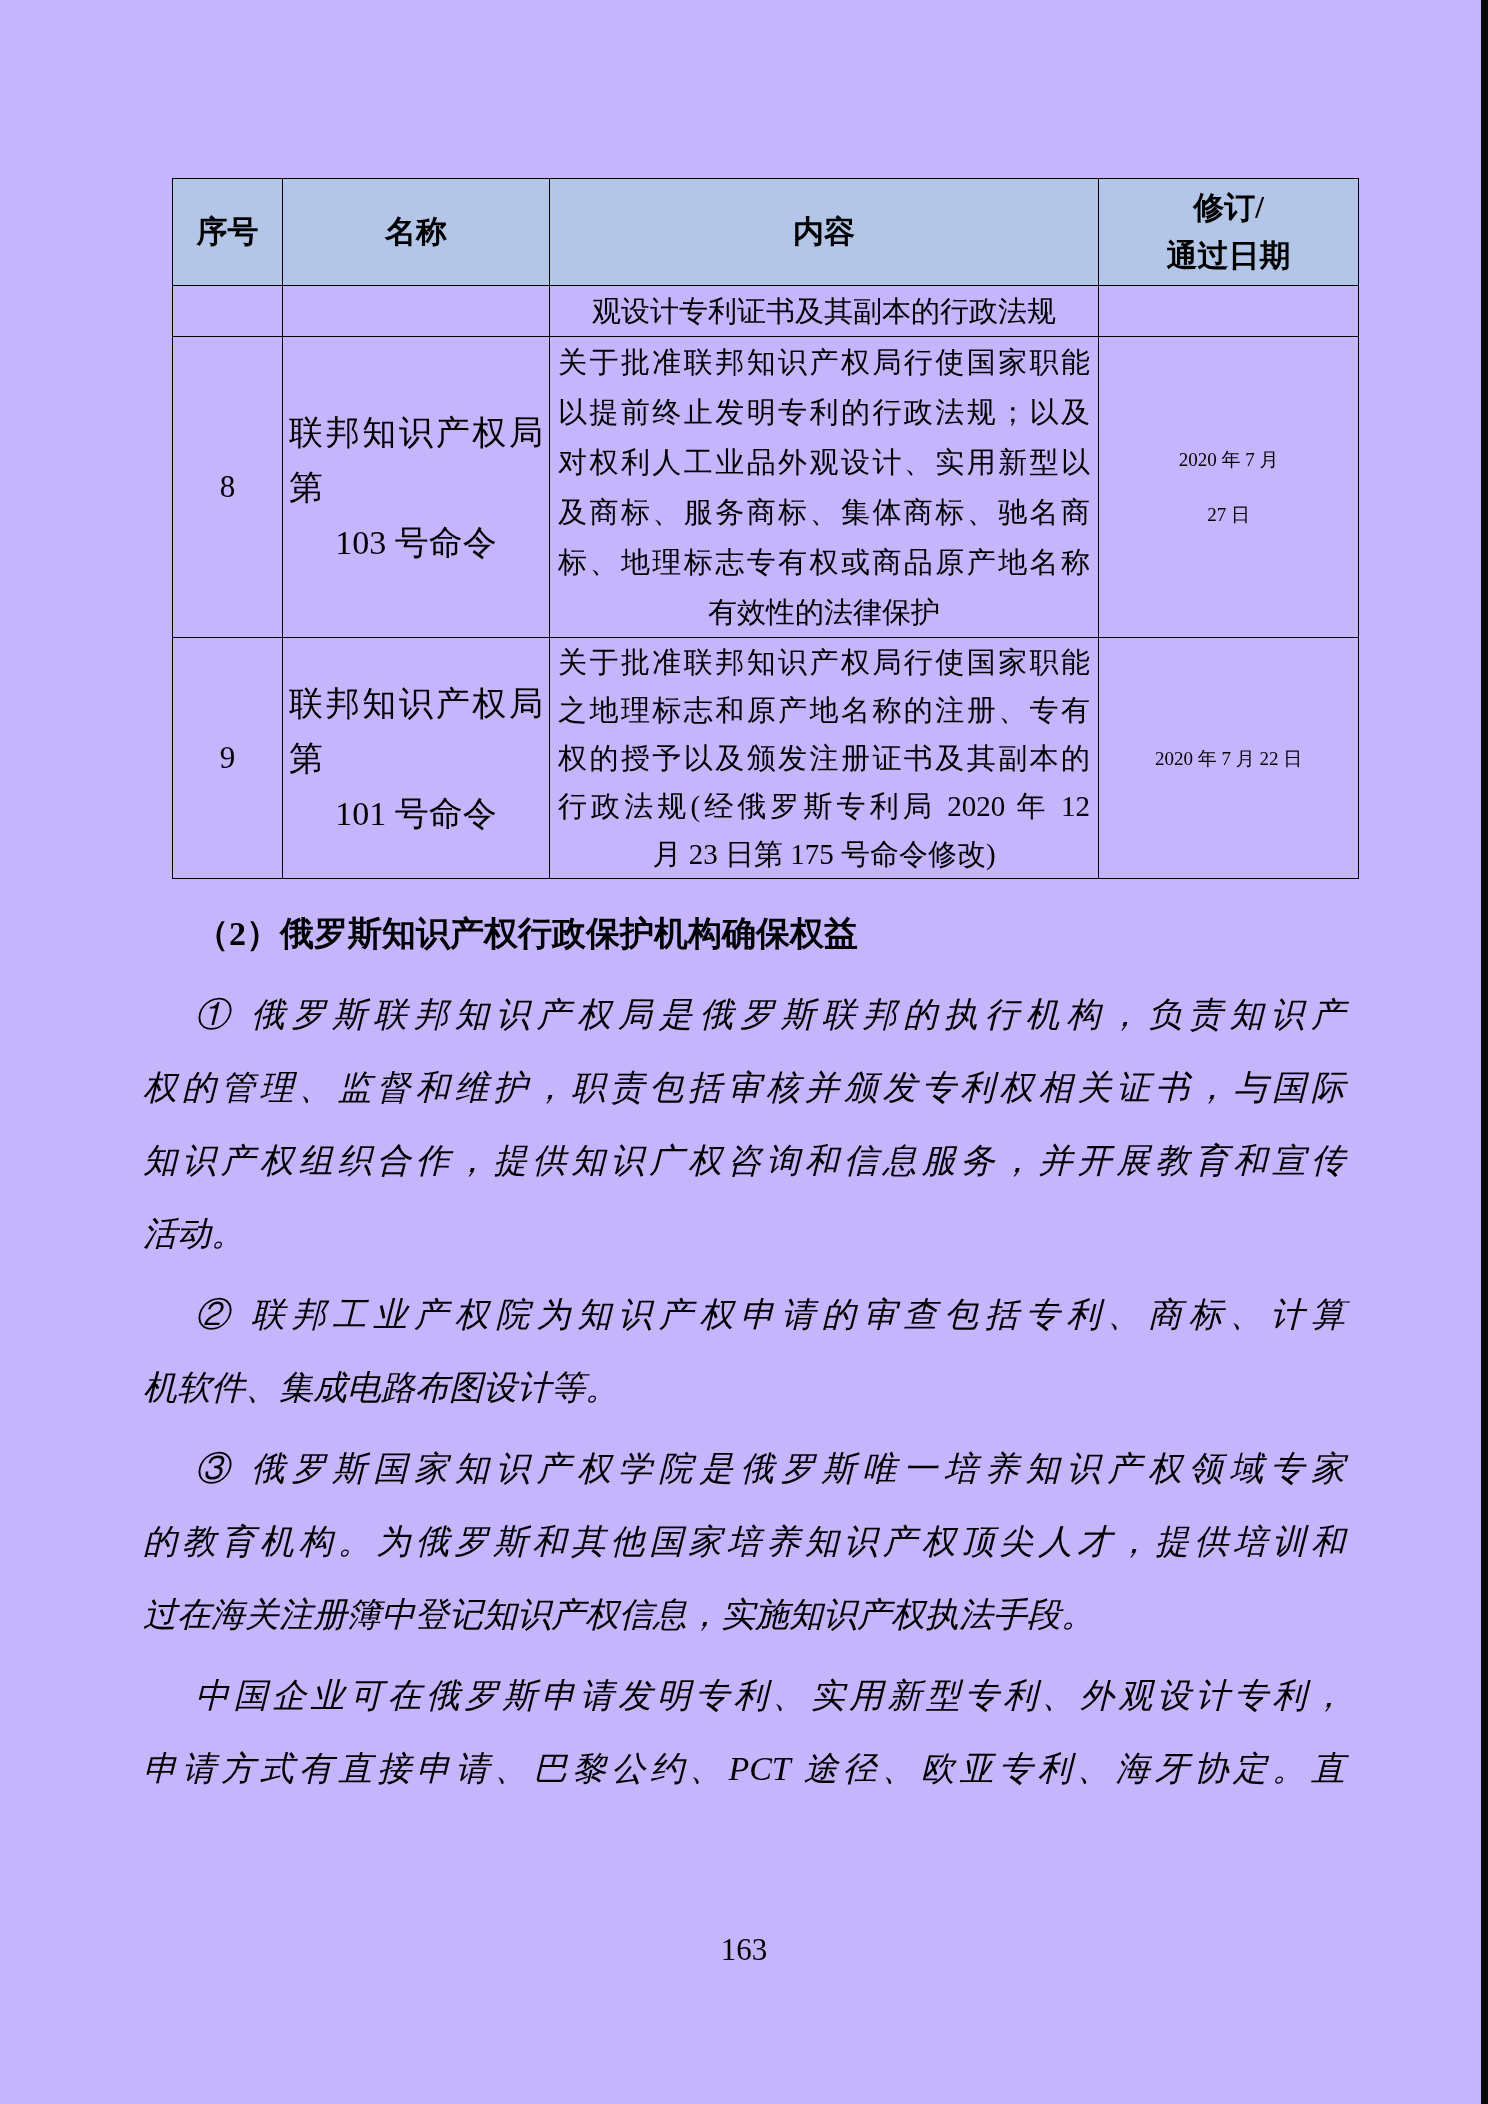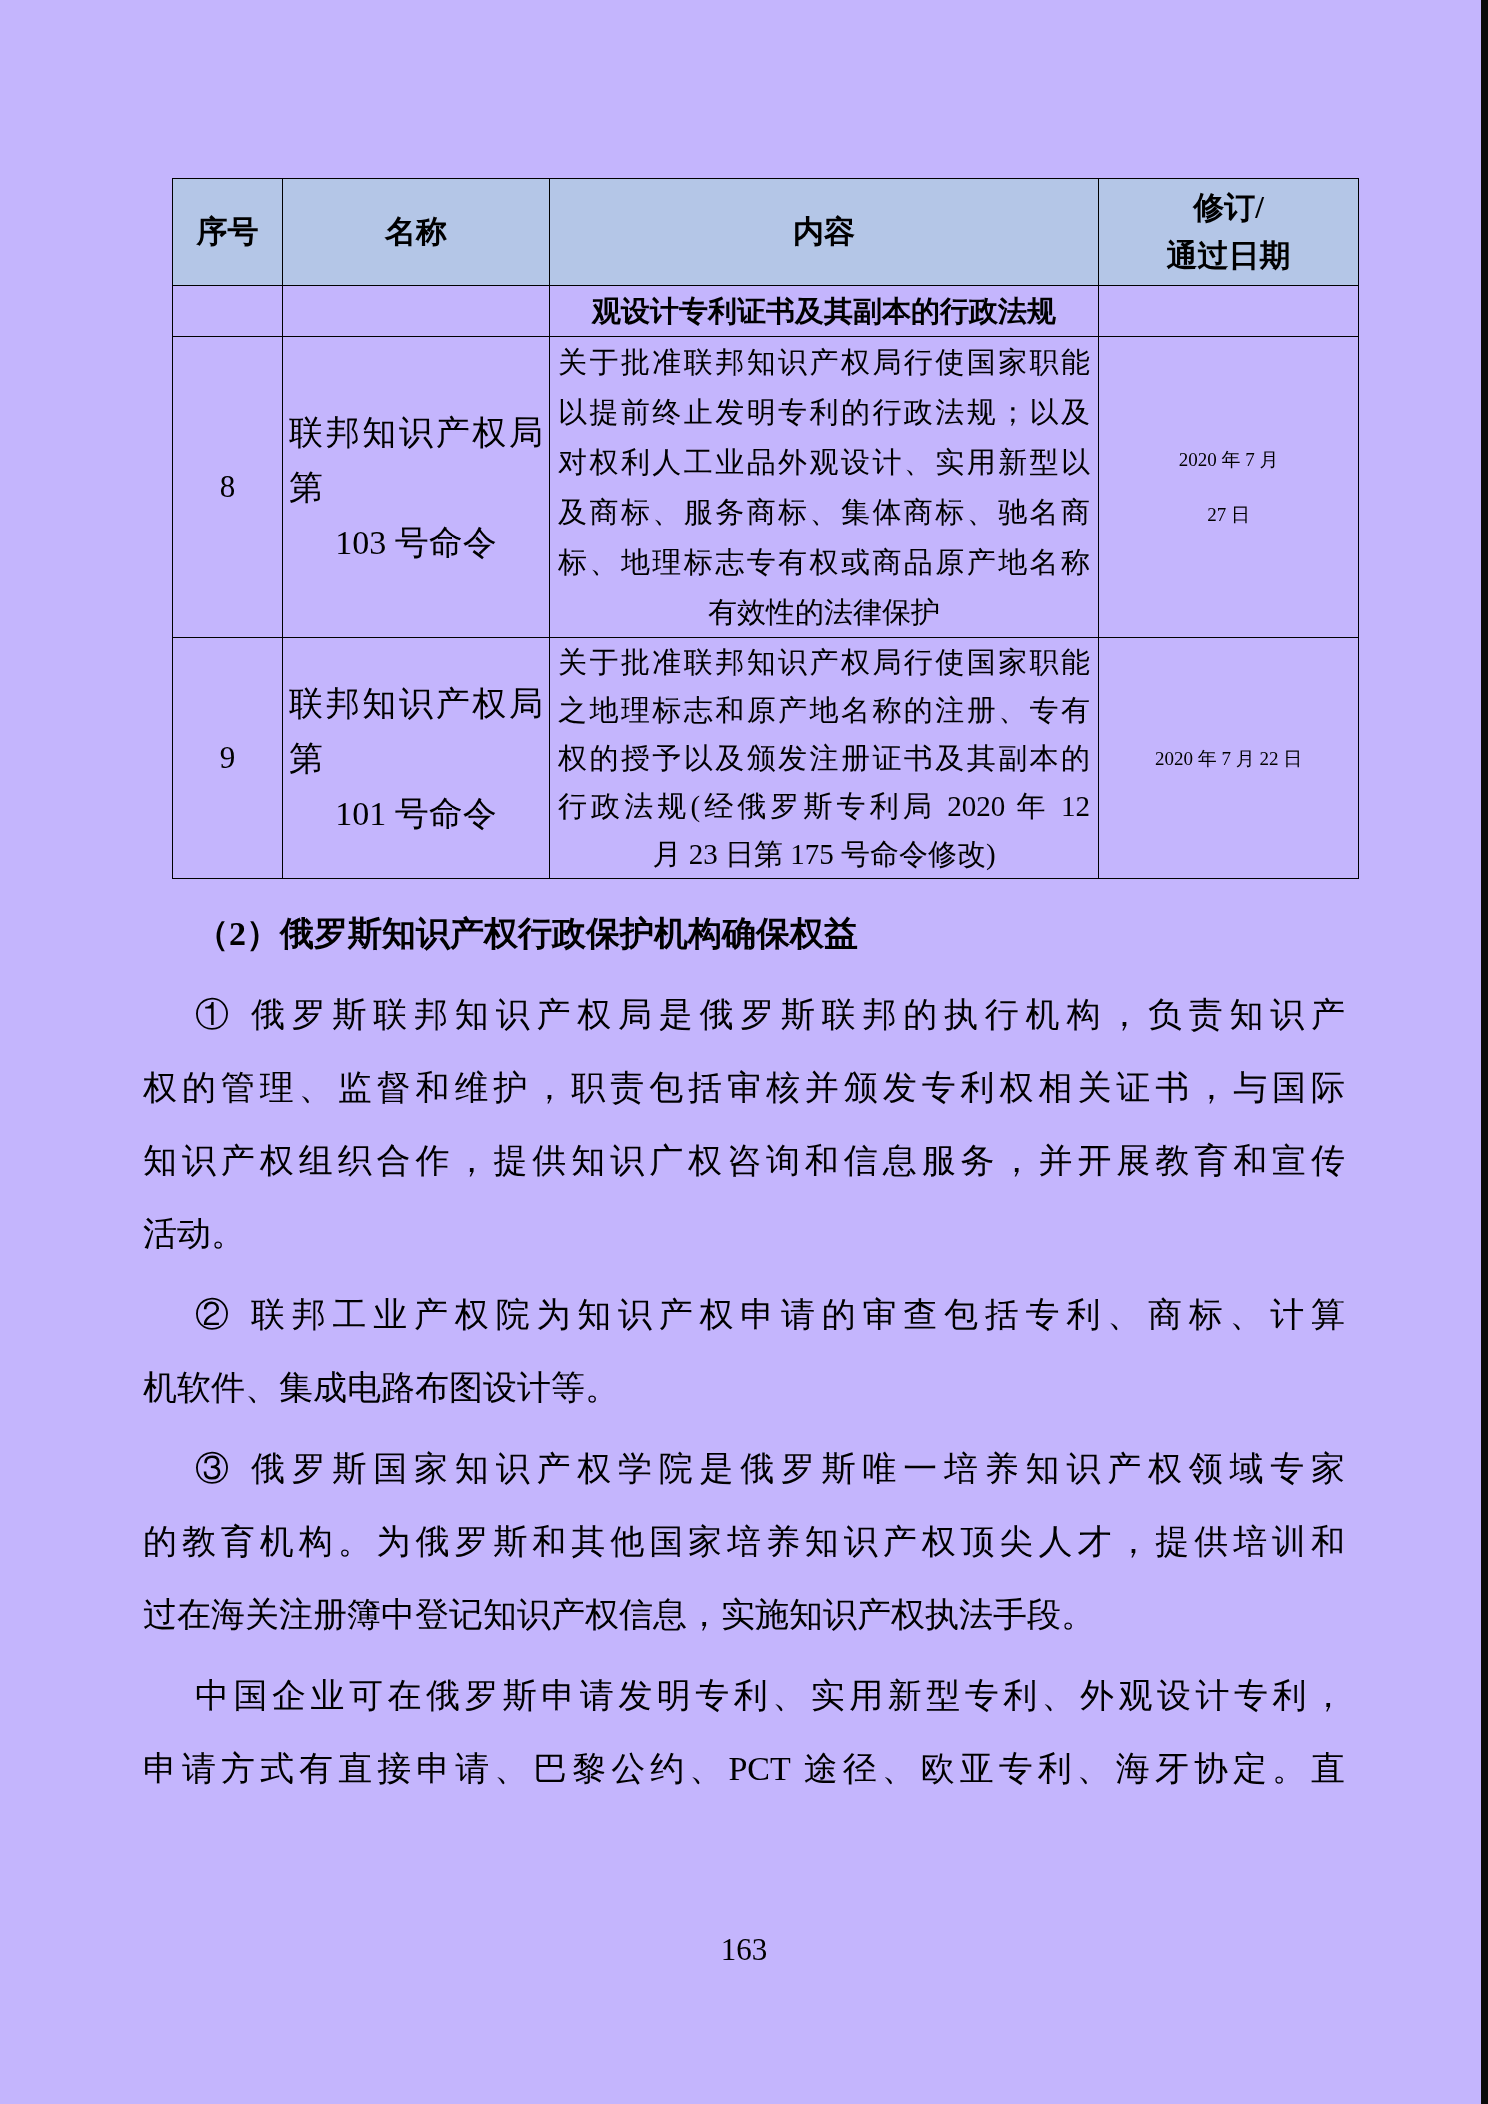--- a/index.html
+++ b/index.html
@@ -33,42 +33,42 @@
 
   tr.thead{height:107px;}
   tr.thead td{
     background:#b4c6e7;
     font-weight:bold;
     font-size:31px;
     text-align:center;
   }
   tr.thead .hline{line-height:48px;}
 
-  tr.r-cont{height:50px;font-weight:bold;}
+  tr.r-cont{height:50px;}
   tr.r8{height:300px;}
   tr.r9{height:240px;}
 
   .cl{font-size:29px;line-height:50px;}
   tr.r9 .cl{line-height:48px;}
   .jl{text-align:justify;text-align-last:justify;}
   .cc{text-align:center;text-align-last:center;}
 
   .no-cell{font-size:31px;text-align:center;}
   .nm{font-size:34px;line-height:55px;}
   .nm-cell{padding:0 6px !important;}
   .dt{font-size:19px;line-height:55px;text-align:center;}
   .dt-cell{padding:0 2px !important;}
 
   
   .bodytext{
     position:absolute;left:143px;top:897px;width:1202px;
   }
   .bl{font-size:34px;line-height:73px;}
   .heading{font-weight:bold;padding-left:52px;}
-  .para{margin-top:8px;}
+  .para{margin-top:8px;font-style:italic;}
   .first{text-indent:52px;}
   .endline{text-align:left;text-align-last:left;}
 
   .page-number{
     position:absolute;left:0;top:1932px;width:1488px;
     text-align:center;font-size:31px;
     font-family:Liberation Serif, serif;
   }
 </style>
 </head>

